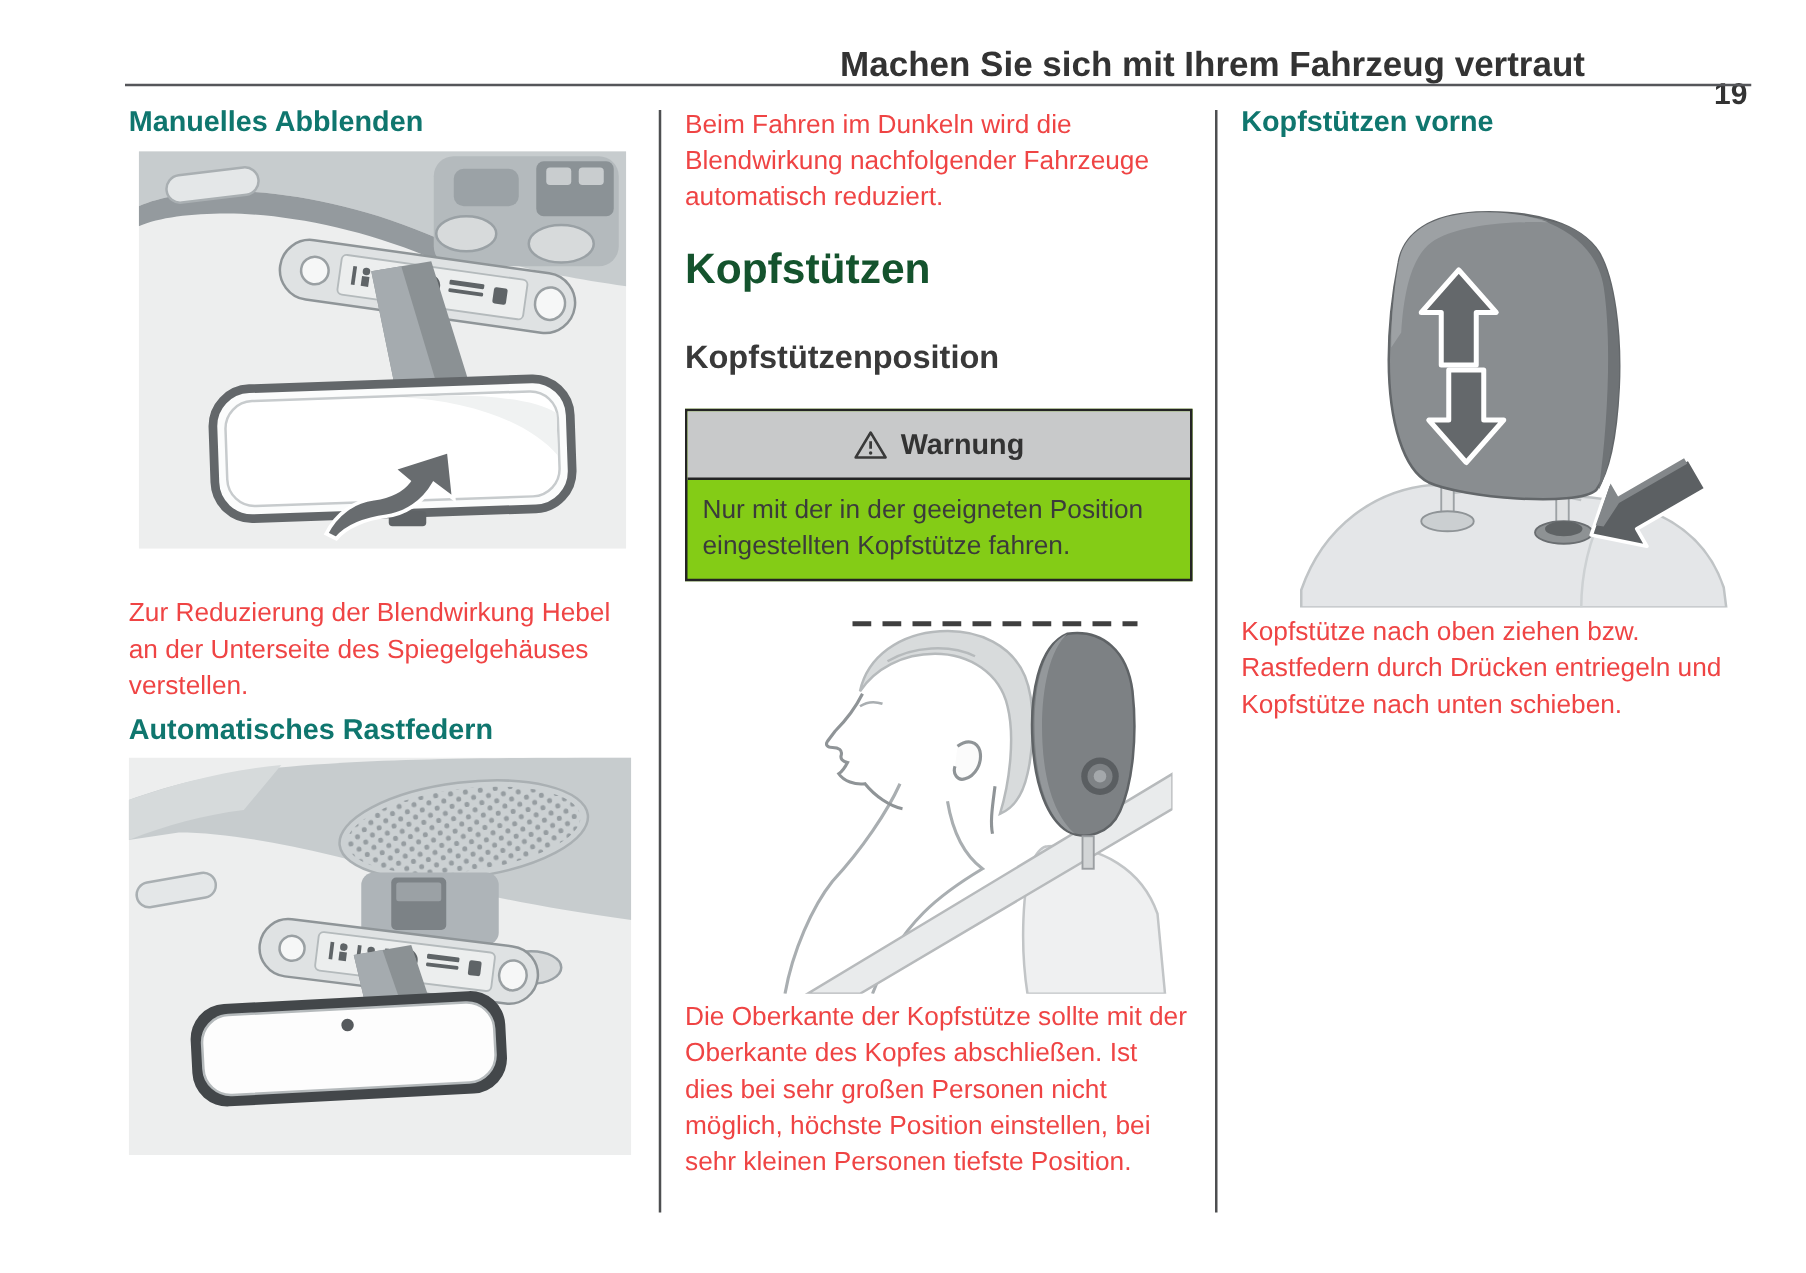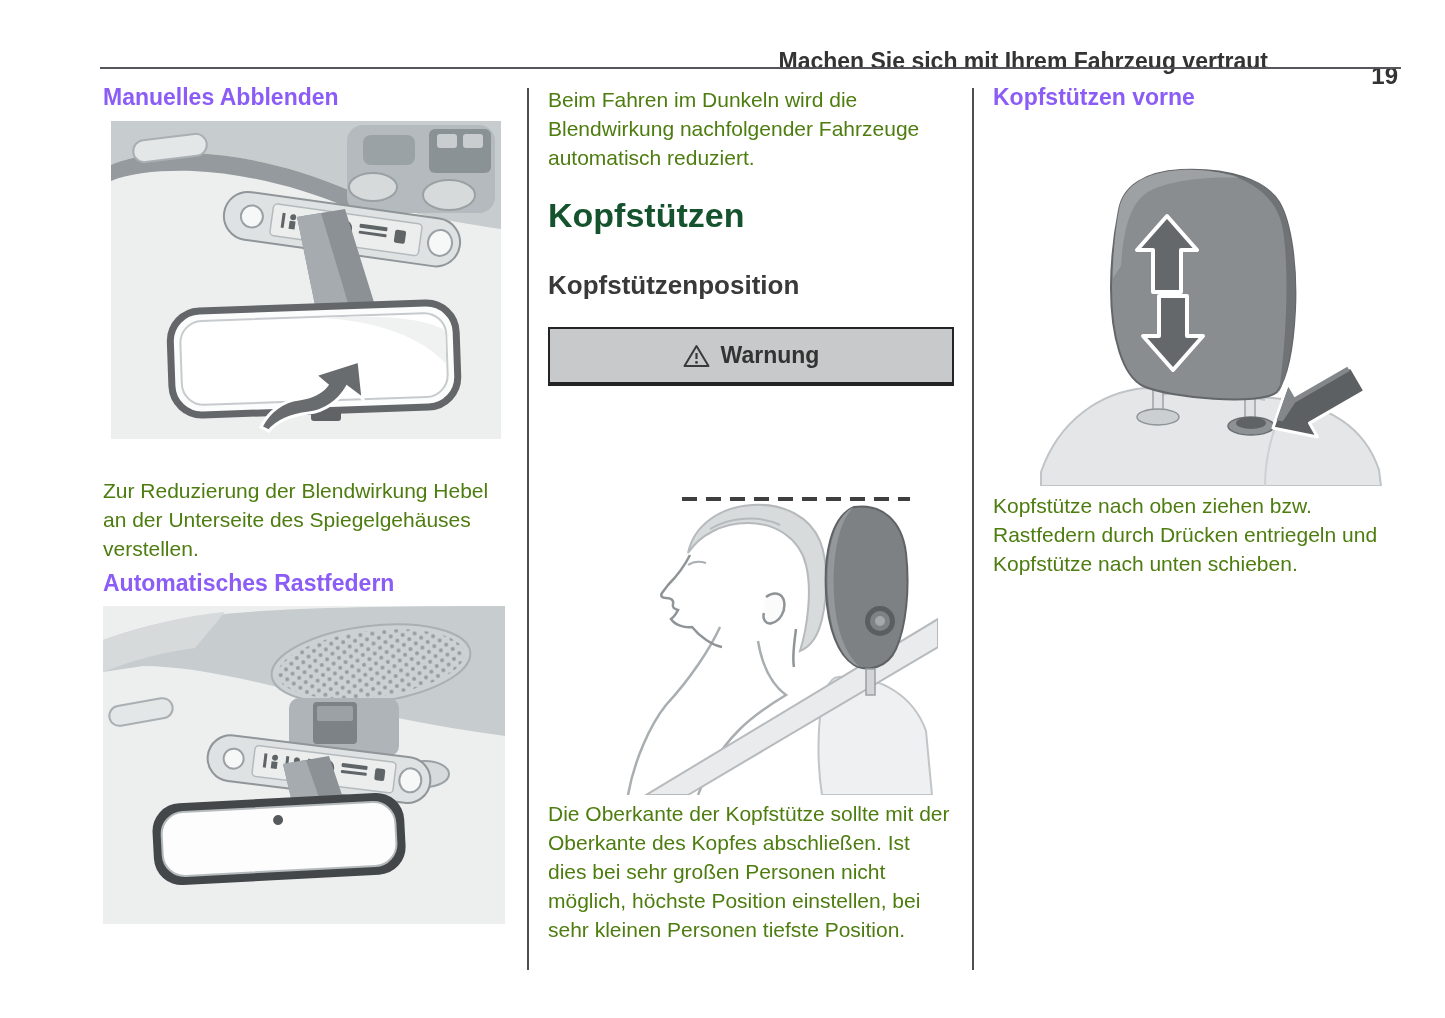--- a/index.html
+++ b/index.html
@@ -1,29 +1,29 @@
 <!DOCTYPE html>
 <html lang="de"><head>
 <meta charset="utf-8">
 <style>
   html,body{margin:0;padding:0;background:#ffffff;}
   .page{
     position:relative;width:1445px;height:1018px;background:#ffffff;
     font-family:"Liberation Sans", sans-serif;color:#3a3a3a;overflow:hidden;
   }
   .abs{position:absolute;}
-  .hdr-title{top:36px;right:177px;font-size:23px;font-weight:bold;color:#333;white-space:nowrap;margin-top:12px;}
+  .hdr-title{top:36px;right:177px;font-size:28px;font-weight:bold;color:#333;white-space:nowrap;}
   .hdr-num{top:36px;right:47px;font-size:24px;font-weight:bold;color:#333;margin-top:26px;}
   .hdr-rule{top:67px;left:100px;width:1301px;height:2px;background:#55565a;}
   .vsep{top:88px;width:2px;height:882px;background:#4e4f51;}
   .col{position:absolute;}
-  .h2{font-size:23px;font-weight:bold;color:#8b5cf6;line-height:26px;white-space:nowrap;}
+  .h2{font-size:23px;font-weight:bold;color:#0f766e;line-height:26px;white-space:nowrap;}
   .h1{font-size:34px;font-weight:bold;color:#14532d;line-height:38px;white-space:nowrap;}
   .h2b{font-size:26px;font-weight:bold;color:#393939;line-height:29px;white-space:nowrap;}
-  .body-txt{font-size:21px;line-height:29px;color:#4d7c0f;}
+  .body-txt{font-size:21px;line-height:29px;color:#ef4444;}
   .warnbox{width:402px;border:2px solid #242424;background:#84cc16;}
   .warnhead{height:53px;background:#c8c9ca;border-bottom:2px solid #242424;
     display:flex;align-items:center;justify-content:center;gap:11px;
     font-size:23px;font-weight:bold;color:#333;}
   .warnbody{padding:9px 12px 12px 12px;font-size:21px;line-height:29px;color:#3b3b3b;}
   svg{display:block;}
 </style>
 </head>
 <body>
 
@@ -147,20 +147,21 @@
 
     <div class="abs warnbox" style="top:242px;left:0;">
       <div class="warnhead">
         <svg width="27" height="24" viewBox="0 0 27 24" aria-hidden="true">
           <path d="M13.5,2 L25.5,22 H1.5 Z" fill="none" stroke="#3a3a3a" stroke-width="2" stroke-linejoin="round"></path>
           <line x1="13.5" y1="9" x2="13.5" y2="15" stroke="#3a3a3a" stroke-width="2.2"></line>
           <circle cx="13.5" cy="18.4" r="1.4" fill="#3a3a3a"></circle>
         </svg>
         <span>Warnung</span>
       </div>
+      <div class="warnbody">Nur mit der in der geeigneten Position eingestellten Kopfstütze fahren.</div>
     </div>
 
     <svg class="abs" style="top:384px;left:22px;" width="368" height="326" viewBox="0 0 368 326" aria-hidden="true">
       <rect width="368" height="326" fill="#ffffff"></rect>
 
       <path d="M188,172 C192,196 200,214 216,226 C186,244 150,268 128,326" fill="none" stroke="#a9aeb1" stroke-width="2.5"></path>
       <path d="M150,158 C140,180 120,210 96,236 C80,256 64,292 58,326" fill="none" stroke="#a9aeb1" stroke-width="2.5"></path>
       <path d="M120,86 C114,98 106,108 98,116 L92,124 C90,127 92,129 96,129 C101,129 104,131 103,135 C102,138 104,140 108,141 C106,145 104,148 101,150 C105,156 114,159 122,158 C130,168 142,176 152,178" fill="none" stroke="#8f9497" stroke-width="2.5"></path>
       <path d="M118,96 C124,92 130,92 136,94" fill="none" stroke="#a9aeb1" stroke-width="2"></path>
       <path d="M118,84 C124,56 150,38 182,36 C214,34 240,48 250,72 C258,92 258,124 252,150 C248,168 240,178 230,182 C238,156 242,120 236,96 C230,70 206,54 178,54 C152,54 130,66 118,84 Z" fill="#d8dbdc" stroke="#b6babc" stroke-width="2"></path>

